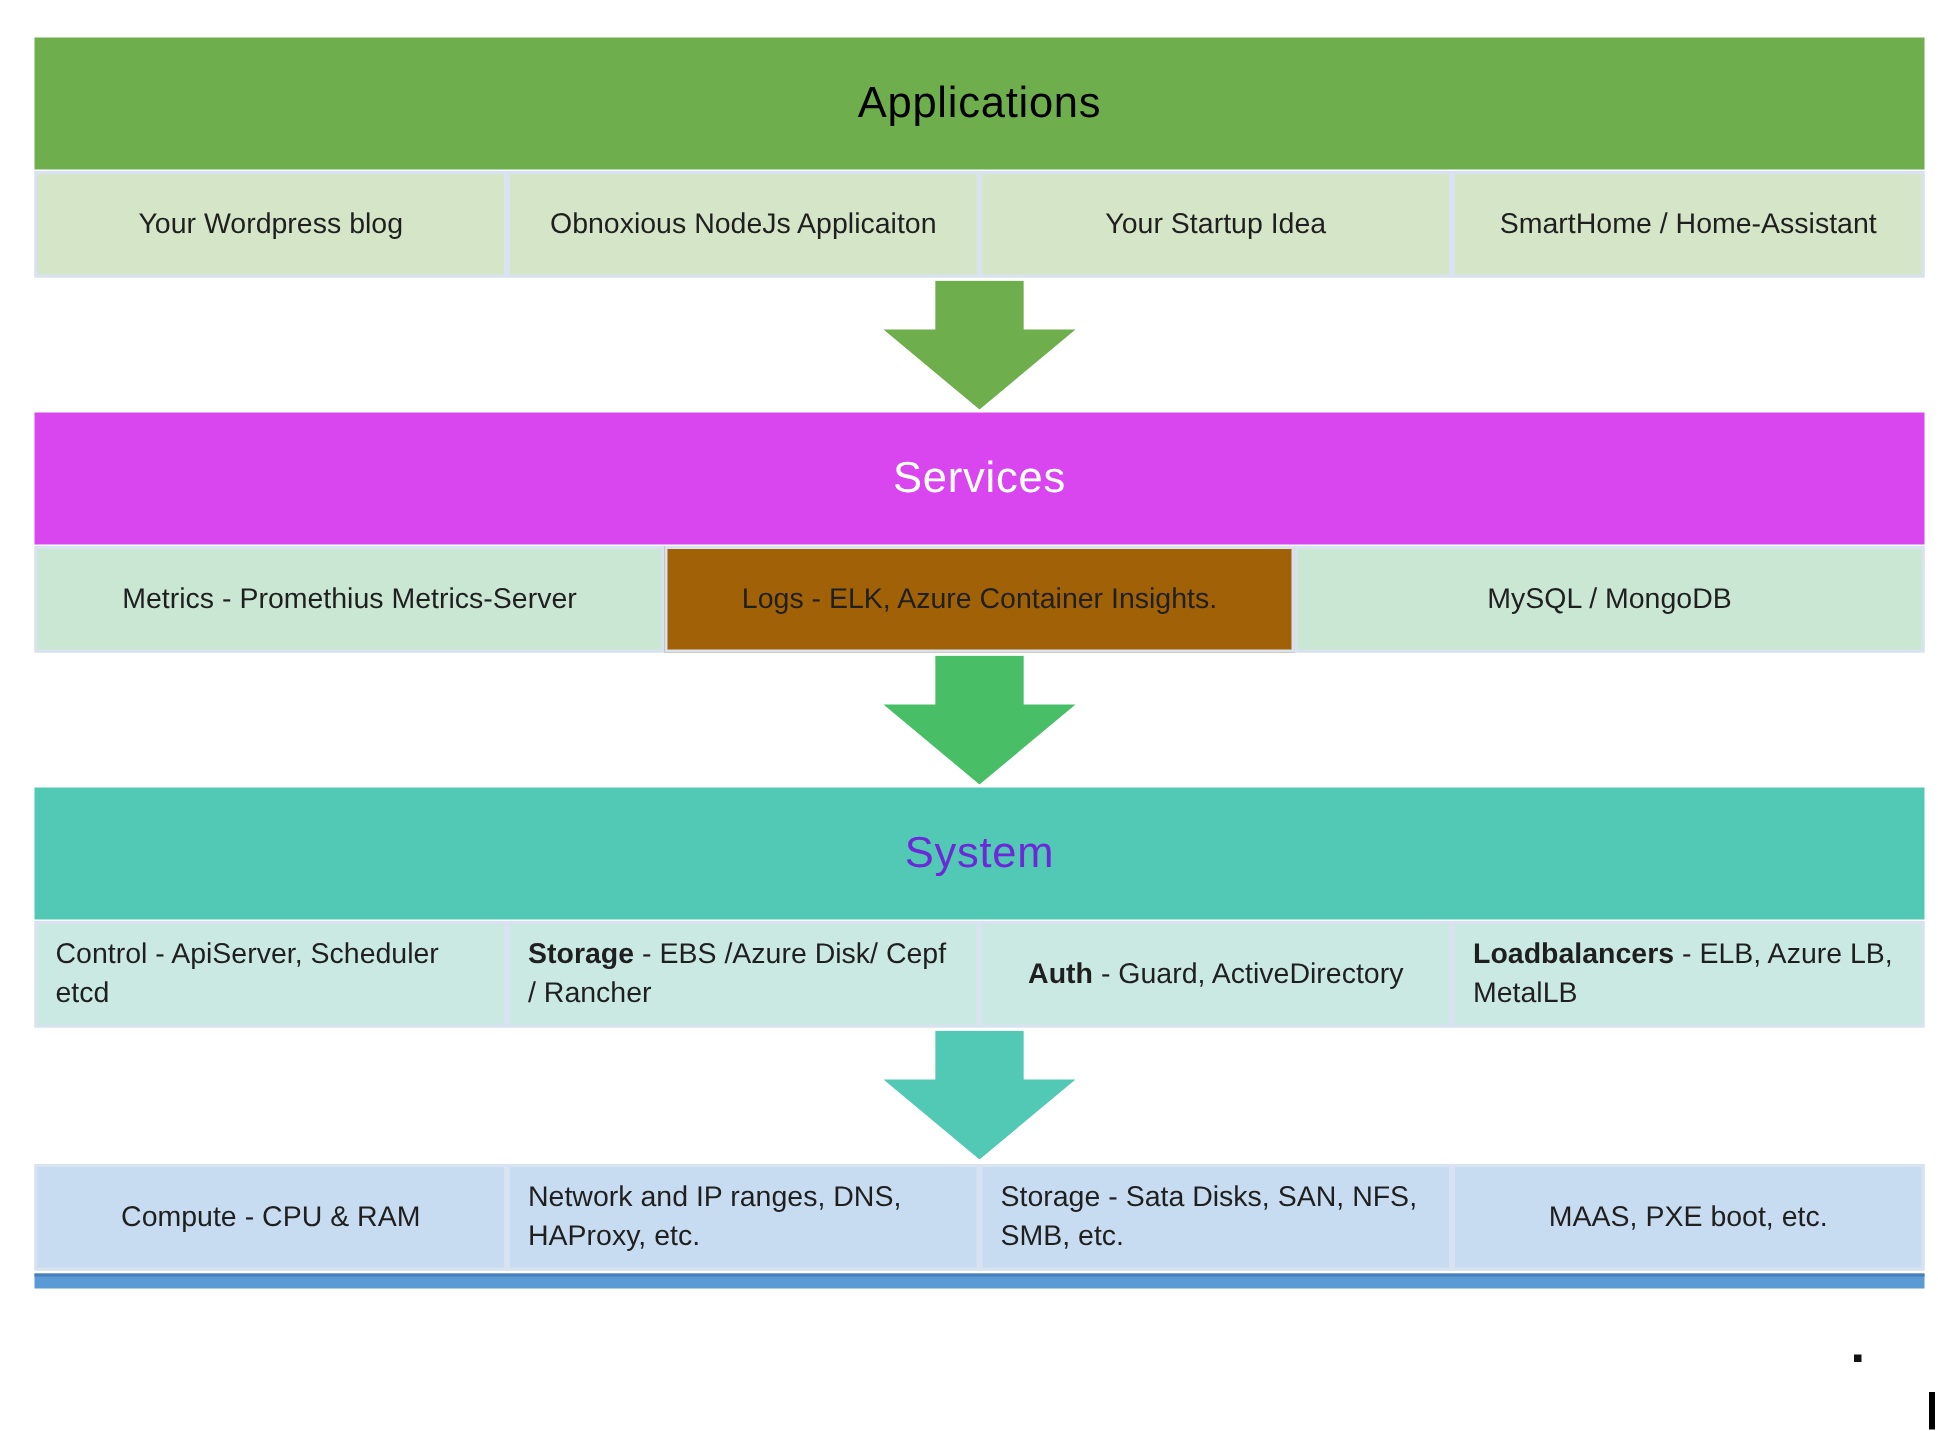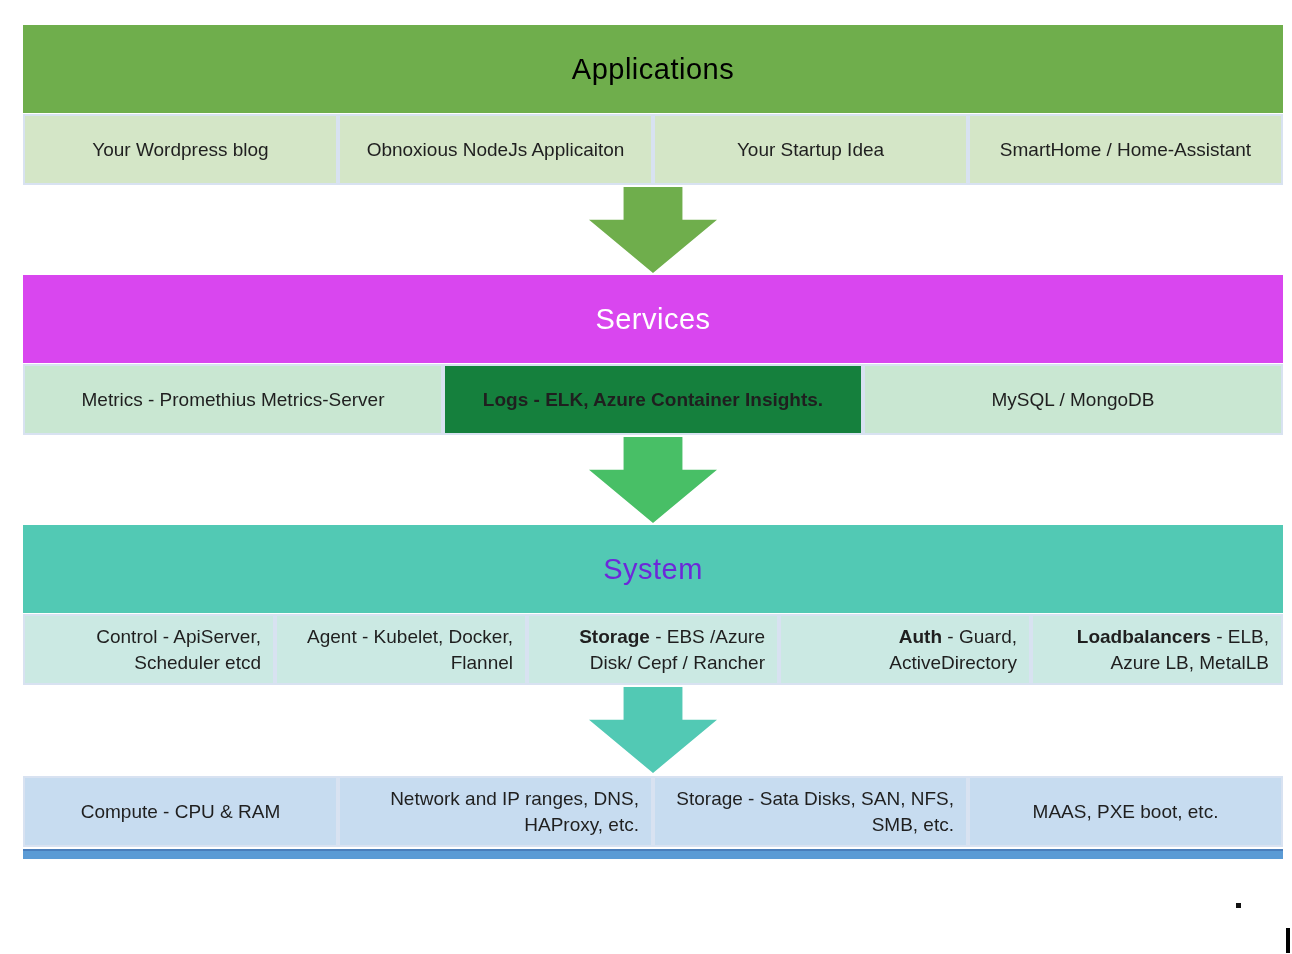--- a/index.html
+++ b/index.html
@@ -34,21 +34,21 @@
     margin-top: 1px;
   }
   .item-cell {
     flex: 1 1 0;
     height: 71px;
     box-sizing: border-box;
     border: 2px solid #4c1d95;
     display: flex;
     align-items: center;
     justify-content: center;
-    text-align: right;
+    text-align: left;
     padding: 2px 12px;
   }
   .item-text {
     font-size: 19px;
     line-height: 26px;
   }
   .item-text .bold {
     font-weight: 700;
   }
   .arrow-wrap {
@@ -109,39 +109,36 @@
       </section>
       <div class="arrow-wrap">
         <div class="down-arrow" style="background: rgb(111, 174, 76);"></div>
       </div>
       <section>
         <div class="section-header" style="background: #d946ef; color: rgb(255, 255, 255);">Services</div>
         <div class="items-row">
           <div class="item-cell" style="background: rgb(201, 231, 210); border-color: rgb(216, 226, 241);">
             <div class="item-text"><span>Metrics - Promethius Metrics-Server</span></div>
           </div>
-          <div class="item-cell" style="background: #15803d; border-color: rgb(216, 226, 241); font-weight: bold;">
+          <div class="item-cell" style="background: #a16207; border-color: rgb(216, 226, 241);">
             <div class="item-text"><span>Logs - ELK, Azure Container Insights.</span></div>
           </div>
           <div class="item-cell" style="background: rgb(201, 231, 210); border-color: rgb(216, 226, 241);">
             <div class="item-text"><span>MySQL / MongoDB</span></div>
           </div>
         </div>
       </section>
       <div class="arrow-wrap">
         <div class="down-arrow" style="background: rgb(72, 191, 102);"></div>
       </div>
       <section>
         <div class="section-header" style="background: rgb(82, 201, 180); color: #6d28d9;">System</div>
         <div class="items-row">
           <div class="item-cell" style="background: rgb(203, 233, 227); border-color: rgb(216, 226, 241);">
             <div class="item-text"><span>Control - ApiServer, Scheduler etcd</span></div>
-          </div>
-          <div class="item-cell" style="background: rgb(203, 233, 227); border-color: rgb(216, 226, 241);">
-            <div class="item-text"><span>Agent - Kubelet, Docker, Flannel</span></div>
           </div>
           <div class="item-cell" style="background: rgb(203, 233, 227); border-color: rgb(216, 226, 241);">
             <div class="item-text"><span class="bold">Storage</span><span> - EBS /Azure Disk/ Cepf / Rancher</span></div>
           </div>
           <div class="item-cell" style="background: rgb(203, 233, 227); border-color: rgb(216, 226, 241);">
             <div class="item-text"><span class="bold">Auth</span><span> - Guard, ActiveDirectory</span></div>
           </div>
           <div class="item-cell" style="background: rgb(203, 233, 227); border-color: rgb(216, 226, 241);">
             <div class="item-text"><span class="bold">Loadbalancers</span><span> - ELB, Azure LB, MetalLB</span></div>
           </div>

